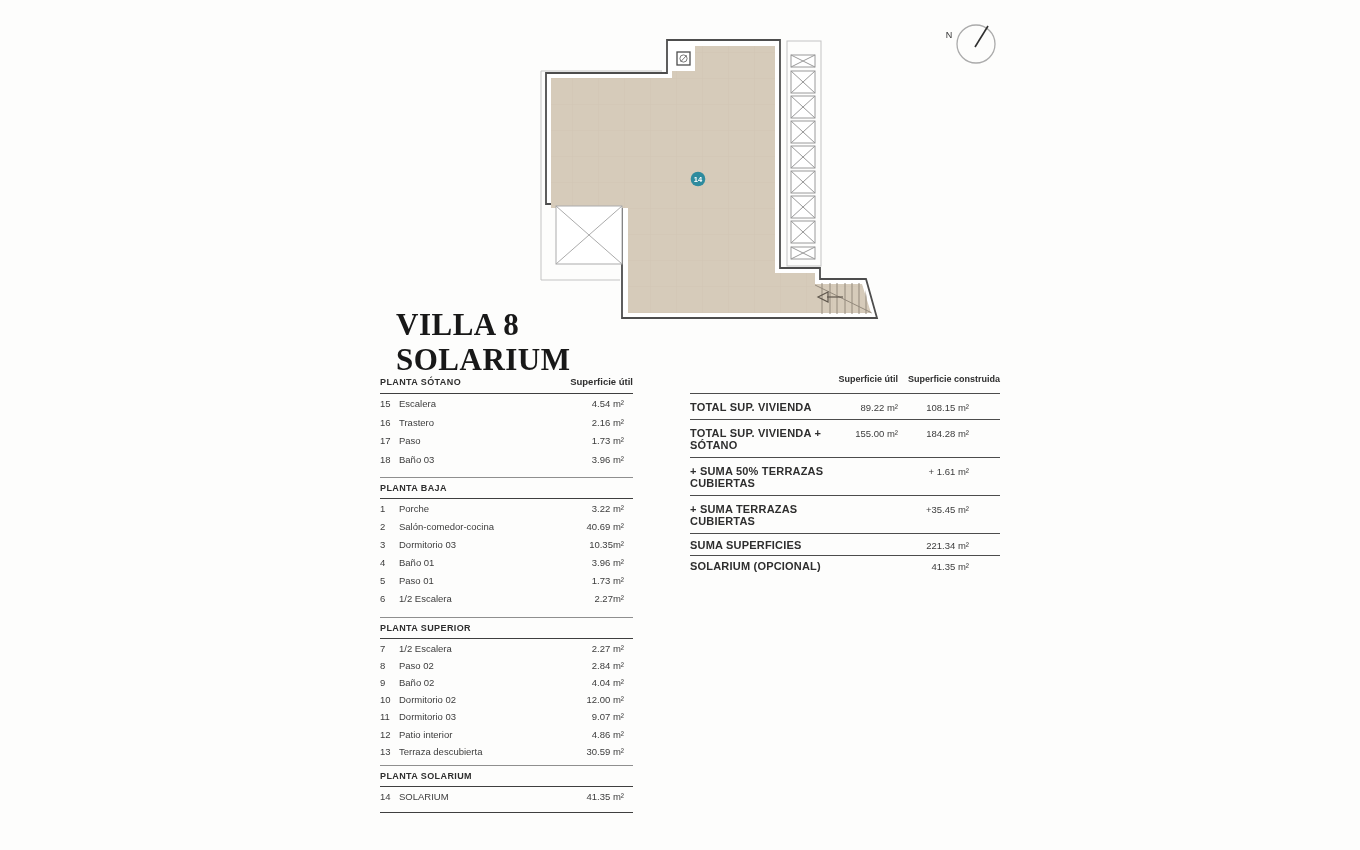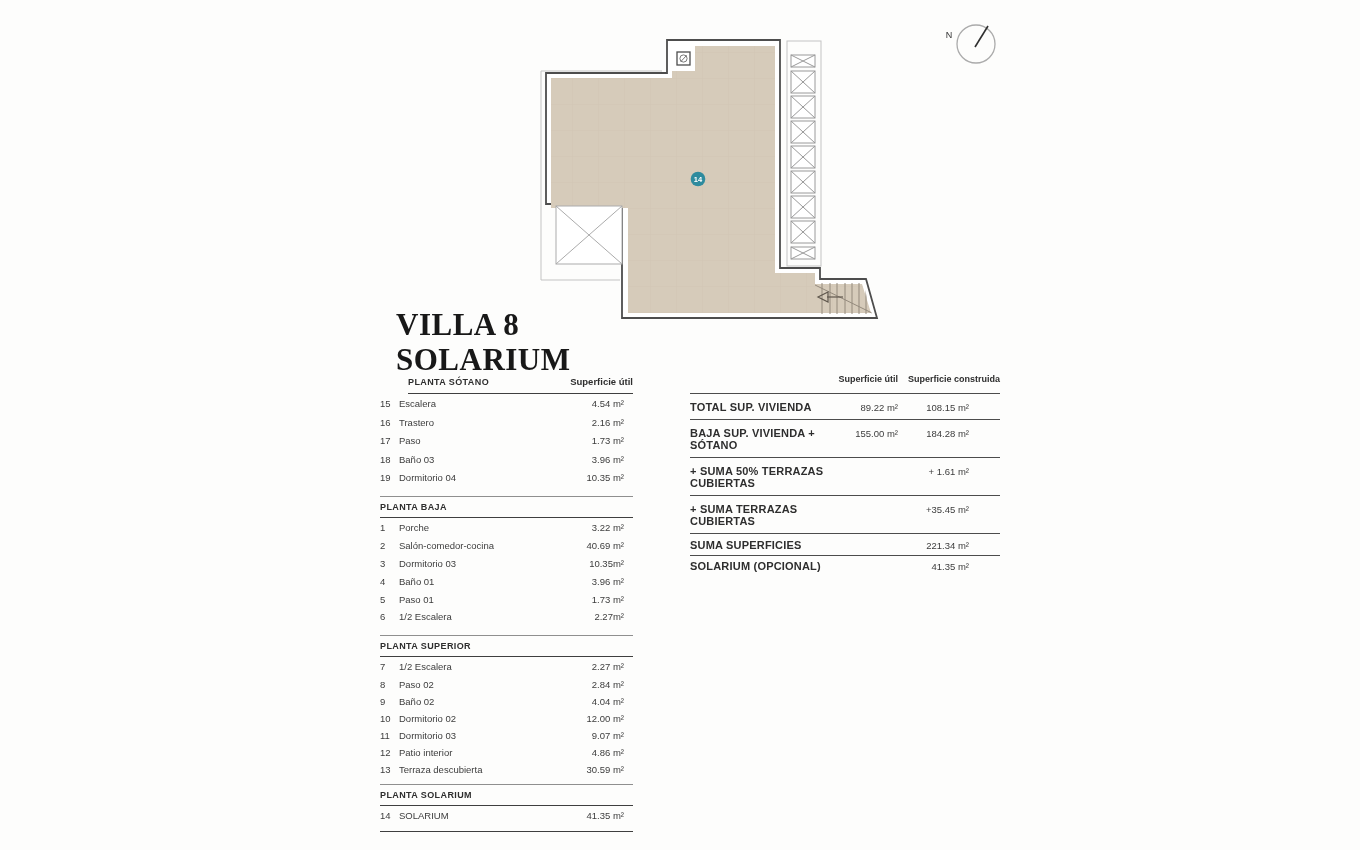--- a/index.html
+++ b/index.html
@@ -8,21 +8,21 @@
   svg text{font-family:"Liberation Sans",sans-serif;}
 
   .plan-svg{position:absolute;left:0;top:0;}
 
   .title{position:absolute;left:396px;top:307px;font-family:"Liberation Serif",serif;
          font-weight:700;font-size:31px;line-height:35px;color:#181818;letter-spacing:.5px;}
 
   
   .area-table{position:absolute;left:380px;top:374px;width:253px;}
   .at-head{display:flex;justify-content:space-between;align-items:flex-end;
-           padding:2px 0 6px;border-bottom:1.2px solid #3f3f3f;margin-left:28px;}
+           padding:2px 0 6px;border-bottom:1.2px solid #3f3f3f;}
   .sec-title{font-size:9px;font-weight:bold;letter-spacing:.4px;color:#2e2e2e;}
   .col-head{font-size:9.5px;font-weight:bold;color:#2e2e2e;}
   .at-head2{padding:2px 0;border-top:1px solid #8f8f8f;border-bottom:1.2px solid #3f3f3f;}
   .m5{margin-top:5px}.m6{margin-top:6px}.m2{margin-top:2px}
   .at-head2 .sec-title{display:block;padding:3px 0;}
   .at-rows{padding-top:4px;}
   .at-row{display:flex;align-items:flex-start;font-size:9.5px;}
   .s1 .at-row{height:18.6px}.s2 .at-row{height:17.9px}
   .s3 .at-row{height:17.2px}.s4 .at-row{height:18px}
   .r-num{width:19px;}
@@ -172,25 +172,20 @@
       <div class="at-row">
           <span class="r-num">17</span>
           <span class="r-name">Paso</span>
           <span class="r-val">1.73 m²</span>
         </div>
       <div class="at-row">
           <span class="r-num">18</span>
           <span class="r-name">Baño 03</span>
           <span class="r-val">3.96 m²</span>
         </div>
-      <div class="at-row">
-          <span class="r-num">19</span>
-          <span class="r-name">Dormitorio 04</span>
-          <span class="r-val">10.35 m²</span>
-        </div>
     </div>
 
     <div class="at-head2 m5">
       <span class="sec-title">PLANTA BAJA</span>
     </div>
     <div class="at-rows s2">
       <div class="at-row">
           <span class="r-num">1</span>
           <span class="r-name">Porche</span>
           <span class="r-val">3.22 m²</span>
@@ -280,21 +275,21 @@
     <div class="sum-head">
       <span class="sh1">Superficie útil</span>
       <span class="sh2">Superficie construida</span>
     </div>
     <div class="sum-row">
       <span class="sum-label">TOTAL SUP. VIVIENDA</span>
       <span class="sum-util">89.22 m²</span>
       <span class="sum-con">108.15 m²</span>
     </div>
     <div class="sum-row">
-      <span class="sum-label">BAJA SUP. VIVIENDA + SÓTANO</span>
+      <span class="sum-label">TOTAL SUP. VIVIENDA + SÓTANO</span>
       <span class="sum-util">155.00 m²</span>
       <span class="sum-con">184.28 m²</span>
     </div>
     <div class="sum-row">
       <span class="sum-label">+ SUMA 50% TERRAZAS CUBIERTAS</span>
       <span class="sum-util"></span>
       <span class="sum-con">+ 1.61 m²</span>
     </div>
     <div class="sum-row">
       <span class="sum-label">+ SUMA TERRAZAS CUBIERTAS</span>

